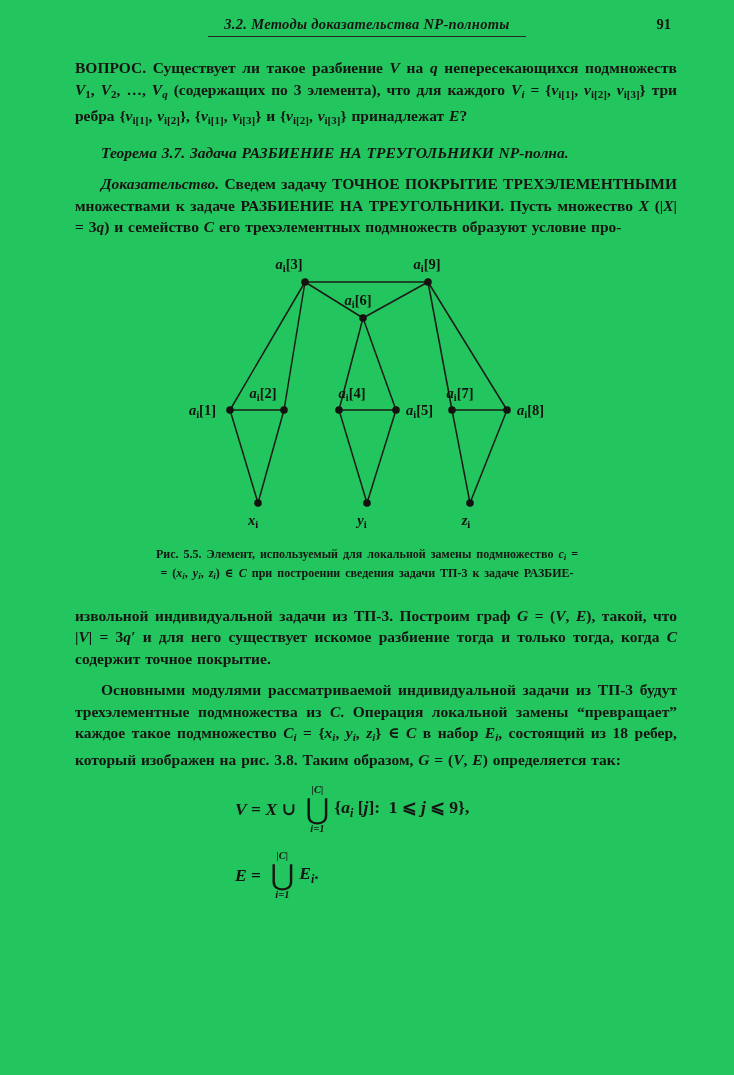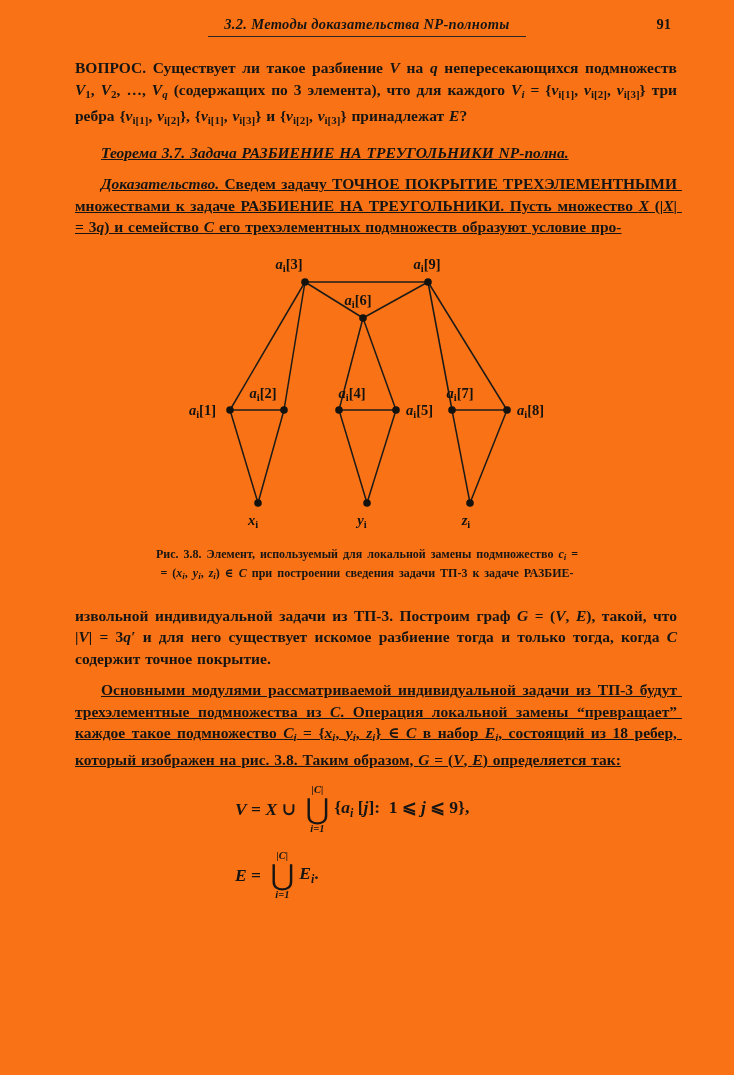--- a/index.html
+++ b/index.html
@@ -1,20 +1,20 @@
 <!DOCTYPE html>
 <html lang="ru"><head>
 <meta charset="utf-8">
 <style>
   html,body { margin:0; padding:0; background:#d8d5cd; }
   .page {
     position:relative;
     width:734px; height:1075px;
     margin:0 auto;
-    background:#f97316;
+    background:#22c55e;
     color:#171513;
     font-family:"Liberation Serif","DejaVu Serif",serif;
     font-weight:700;
     overflow:hidden;
     box-sizing:border-box;
   }
   .content { padding:16px 57px 0 57px; }
 
   
   .runhead {
@@ -29,21 +29,21 @@
     letter-spacing:.3px;
   }
   .rh-page { position:absolute; right:6px; top:0; font-style:normal; }
 
   
   .para {
     font-size:15.5px; line-height:21.5px;
     text-align:justify; margin:0 0 6px 18px;
     word-spacing:1px;
   }
-  .indent { text-indent:26px;text-decoration:underline; }
+  .indent { text-indent:26px; }
   .sp-above { margin-top:10px; }
 
   .run { white-space:pre-wrap; }
   .run.i  { font-style:italic; }
   .run.bi { font-style:italic; }
   .run.sub { font-size:11px; vertical-align:-3px; letter-spacing:0; }
 
   
   .figure { margin:10px 0 12px 0; }
   .figure svg { display:block; margin:0 auto; }
@@ -133,21 +133,21 @@
           <circle cx="507" cy="162" r="3.8" class="node"></circle>
           <text x="517" y="167" text-anchor="start" class="nodelabel"><tspan class="lab-base">a</tspan><tspan class="lab-sub" dy="3">i</tspan><tspan dy="-3">[8]</tspan></text>
           <circle cx="258" cy="255" r="3.8" class="node"></circle>
           <text x="253" y="277" text-anchor="middle" class="nodelabel"><tspan class="lab-base">x</tspan><tspan class="lab-sub" dy="3">i</tspan><tspan dy="-3"></tspan></text>
           <circle cx="367" cy="255" r="3.8" class="node"></circle>
           <text x="362" y="277" text-anchor="middle" class="nodelabel"><tspan class="lab-base">y</tspan><tspan class="lab-sub" dy="3">i</tspan><tspan dy="-3"></tspan></text>
           <circle cx="470" cy="255" r="3.8" class="node"></circle>
           <text x="466" y="277" text-anchor="middle" class="nodelabel"><tspan class="lab-base">z</tspan><tspan class="lab-sub" dy="3">i</tspan><tspan dy="-3"></tspan></text>
         </svg>
       <div class="caption">
-        <div><span class="run">Рис. 3.8.</span><span class="run"> Элемент, используемый для локальной замены подмножество </span><span class="run i">c</span><span class="run i sub">i</span><span class="run"> =</span></div>
+        <div><span class="run">Рис. 5.5.</span><span class="run"> Элемент, используемый для локальной замены подмножество </span><span class="run i">c</span><span class="run i sub">i</span><span class="run"> =</span></div>
         <div><span class="run">= (</span><span class="run i">x</span><span class="run i sub">i</span><span class="run">, </span><span class="run i">y</span><span class="run i sub">i</span><span class="run">, </span><span class="run i">z</span><span class="run i sub">i</span><span class="run">) ∈ </span><span class="run i">C</span><span class="run"> при построении сведения задачи ТП-3 к задаче РАЗБИЕ-</span></div>
       </div>
     </div>
 
     <p class="para"><span class="run">извольной индивидуальной задачи из ТП-3. Построим граф </span><span class="run i">G</span><span class="run"> = (</span><span class="run i">V</span><span class="run">, </span><span class="run i">E</span><span class="run">), такой, что |</span><span class="run i">V</span><span class="run">| = 3</span><span class="run i">q′</span><span class="run"> и для него существует искомое разбиение тогда и только тогда, когда </span><span class="run i">C</span><span class="run"> содержит точное покрытие.</span></p>
 
     <p class="para indent sp-above"><span class="run">Основными модулями рассматриваемой индивидуальной задачи из ТП-3 будут трехэлементные подмножества из </span><span class="run i">C</span><span class="run">. Операция локальной замены “превращает” каждое такое подмножество </span><span class="run i">C</span><span class="run i sub">i</span><span class="run"> = {</span><span class="run i">x</span><span class="run i sub">i</span><span class="run">, </span><span class="run i">y</span><span class="run i sub">i</span><span class="run">, </span><span class="run i">z</span><span class="run i sub">i</span><span class="run">} ∈ </span><span class="run i">C</span><span class="run"> в набор </span><span class="run i">E</span><span class="run i sub">i</span><span class="run">, состоящий из 18 ребер, который изображен на рис. 3.8. Таким образом, </span><span class="run i">G</span><span class="run"> = (</span><span class="run i">V</span><span class="run">, </span><span class="run i">E</span><span class="run">)</span><span class="run"> определяется так:</span></p>
 
     <div class="equations">
       <div class="equation">

